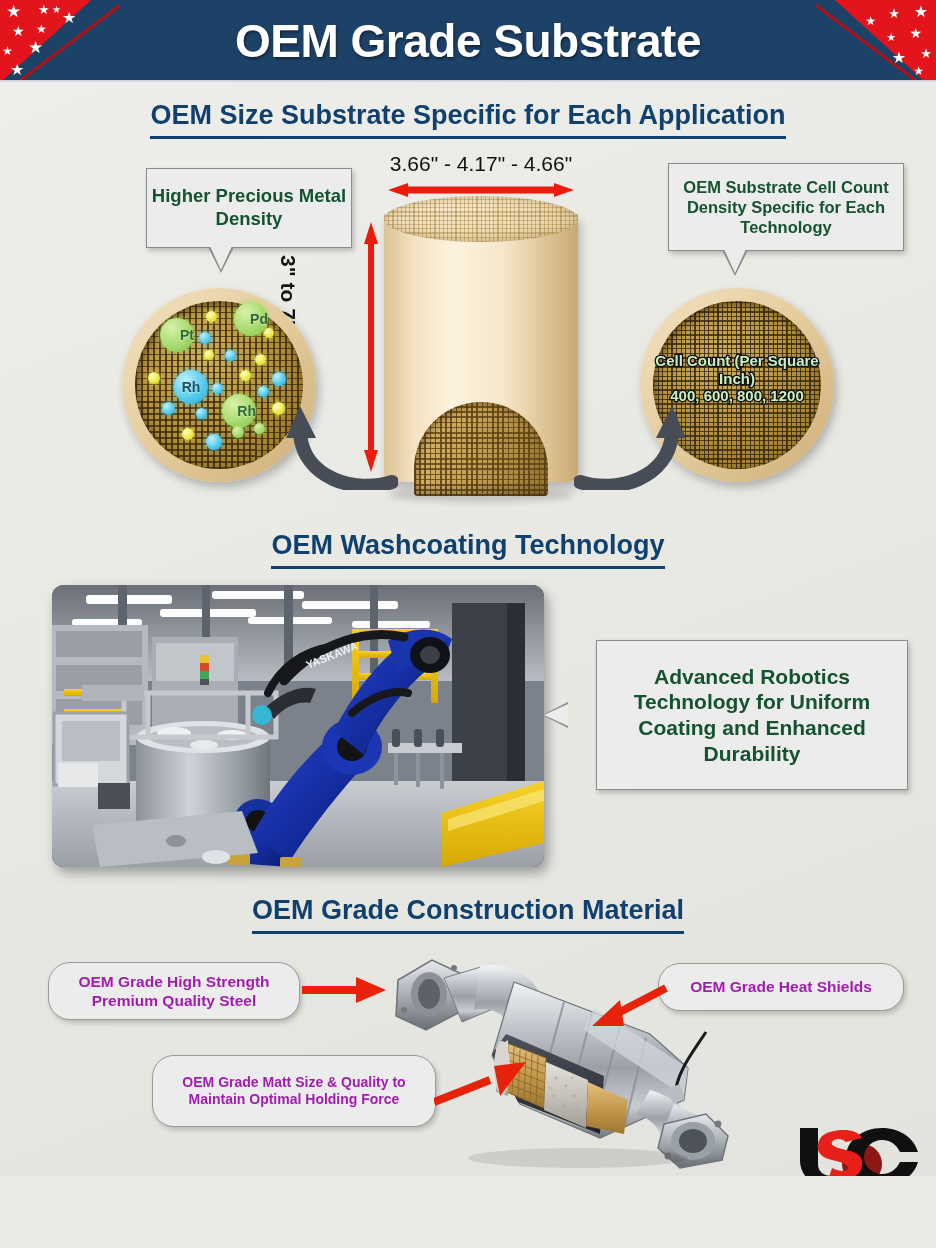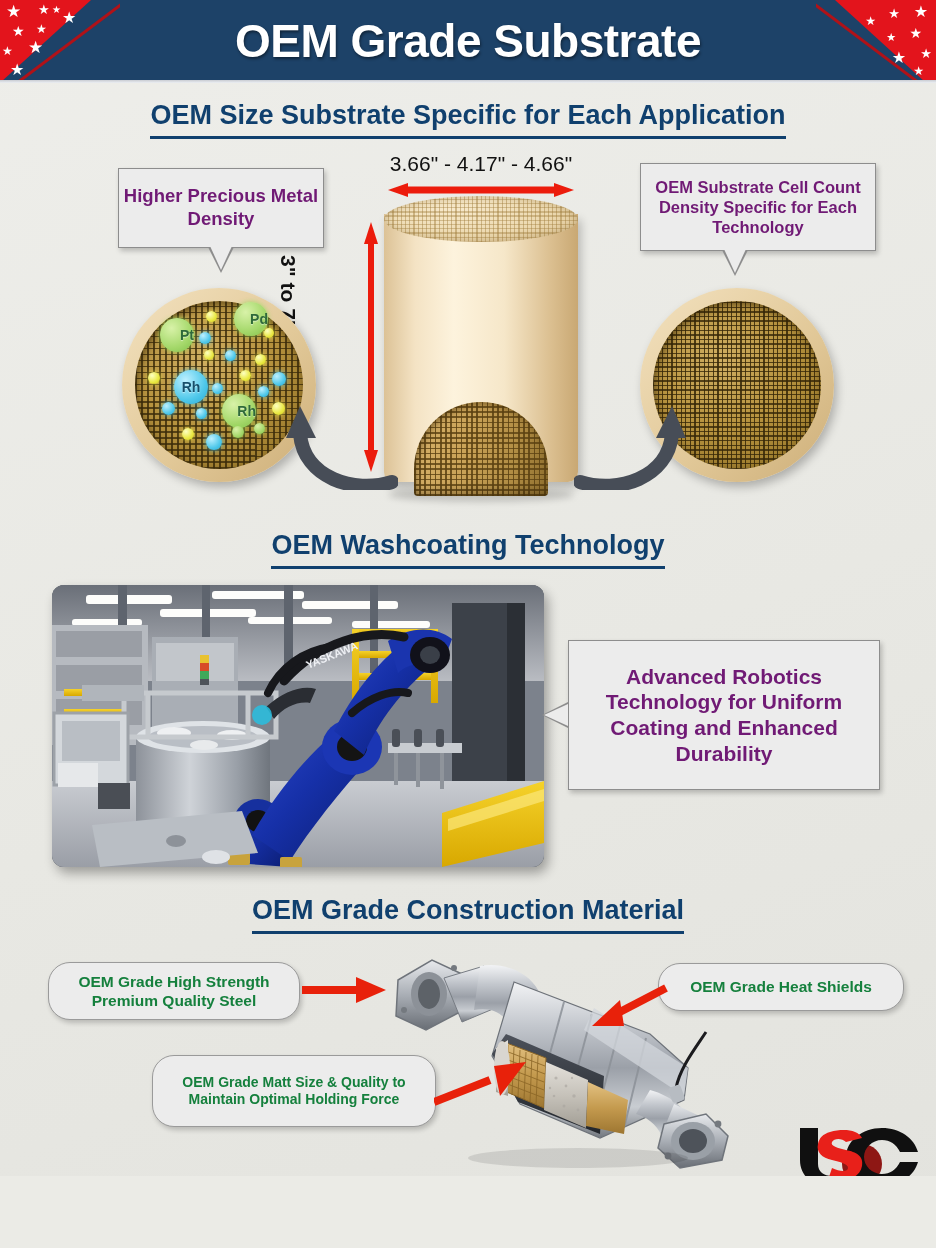--- a/index.html
+++ b/index.html
@@ -54,21 +54,21 @@
   .sec-heading span { display:inline-block; padding-bottom:5px; border-bottom:3px solid #10406e; }
   #h-size { top:100px; }
   #h-wash { top:530px; }
   #h-const { top:895px; }
 
   
   .box {
     position:absolute; background:#ececec; border:1.5px solid #8d8d8d;
     box-shadow:2px 3px 5px rgba(0,0,0,.22);
     display:flex; align-items:center; justify-content:center; text-align:center;
-    color:#701a75; font-weight:bold; line-height:1.22;
+    color:#14532d; font-weight:bold; line-height:1.22;margin-left:28px;
   }
   .tail-down, .tail-down-b {
     position:absolute; width:0; height:0;
   }
   .tail-down {
     border-left:13px solid transparent; border-right:13px solid transparent;
     border-top:26px solid #8d8d8d;
   }
   .tail-down-b {
     border-left:11px solid transparent; border-right:11px solid transparent;
@@ -83,21 +83,21 @@
 
   #box-left { left:118px; top:168px; width:206px; height:80px; font-size:18.5px; }
   #box-right { left:640px; top:163px; width:236px; height:88px; font-size:16.5px; }
   #box-robot { left:568px; top:640px; width:312px; height:150px; font-size:21px; }
 
   
   .rbox {
     position:absolute; background:#ececec; border:1.5px solid #9a9a9a;
     border-radius:22px; box-shadow:2px 3px 5px rgba(0,0,0,.2);
     display:flex; align-items:center; justify-content:center; text-align:center;
-    color:#15803d; font-weight:bold; line-height:1.25;
+    color:#a21caf; font-weight:bold; line-height:1.25;
   }
   #rb-steel { left:48px; top:962px; width:252px; height:58px; font-size:15.5px; }
   #rb-heat  { left:658px; top:963px; width:246px; height:48px; font-size:15.5px; }
   #rb-matt  { left:152px; top:1055px; width:284px; height:72px; font-size:14px; }
 
   
   #cyl-wrap { position:absolute; left:384px; top:196px; width:194px; height:300px; }
   .cyl-body {
     position:absolute; left:0; top:18px; width:194px; height:268px;
     background:linear-gradient(90deg,#dcc296 0%,#f4e3c4 16%,#fdf3dd 36%,#f6e7c9 62%,#dbbf90 86%,#c9a873 100%);
@@ -297,20 +297,24 @@
     <div class="pm yellow" style="width:12px;height:12px;left:60px;top:140px;"></div>
     <div class="pm cyan" style="width:16px;height:16px;left:84px;top:146px;"></div>
   </div>
 
   <div class="circle" id="circle-right">
     <div class="circle-inner" style="background:
       repeating-linear-gradient(90deg, rgba(55,40,8,.85) 0 1.3px, rgba(0,0,0,0) 1.3px 4.6px),
       repeating-linear-gradient(0deg, rgba(55,40,8,.8) 0 1.3px, rgba(0,0,0,0) 1.3px 4.6px),
       radial-gradient(circle at 40% 35%, #cfae62 0%, #b7933f 45%, #8e6f23 100%);"></div>
   </div>
+  <div class="cell-count-label">
+    <div>Cell Count (Per Square Inch)</div>
+    <div>400, 600, 800, 1200</div>
+  </div>
 
   <svg id="arrow-curve-left" viewBox="0 0 112 92">
     <path d="M106,84 C68,96 18,80 14,36" stroke="#474d57" stroke-width="14" fill="none" stroke-linecap="round"></path>
     <polygon points="14,8 0,40 30,40" fill="#474d57"></polygon>
   </svg>
   <svg id="arrow-curve-right" viewBox="0 0 112 92">
     <path d="M6,84 C44,96 94,80 98,36" stroke="#474d57" stroke-width="14" fill="none" stroke-linecap="round"></path>
     <polygon points="98,8 82,40 112,40" fill="#474d57"></polygon>
   </svg>
 

